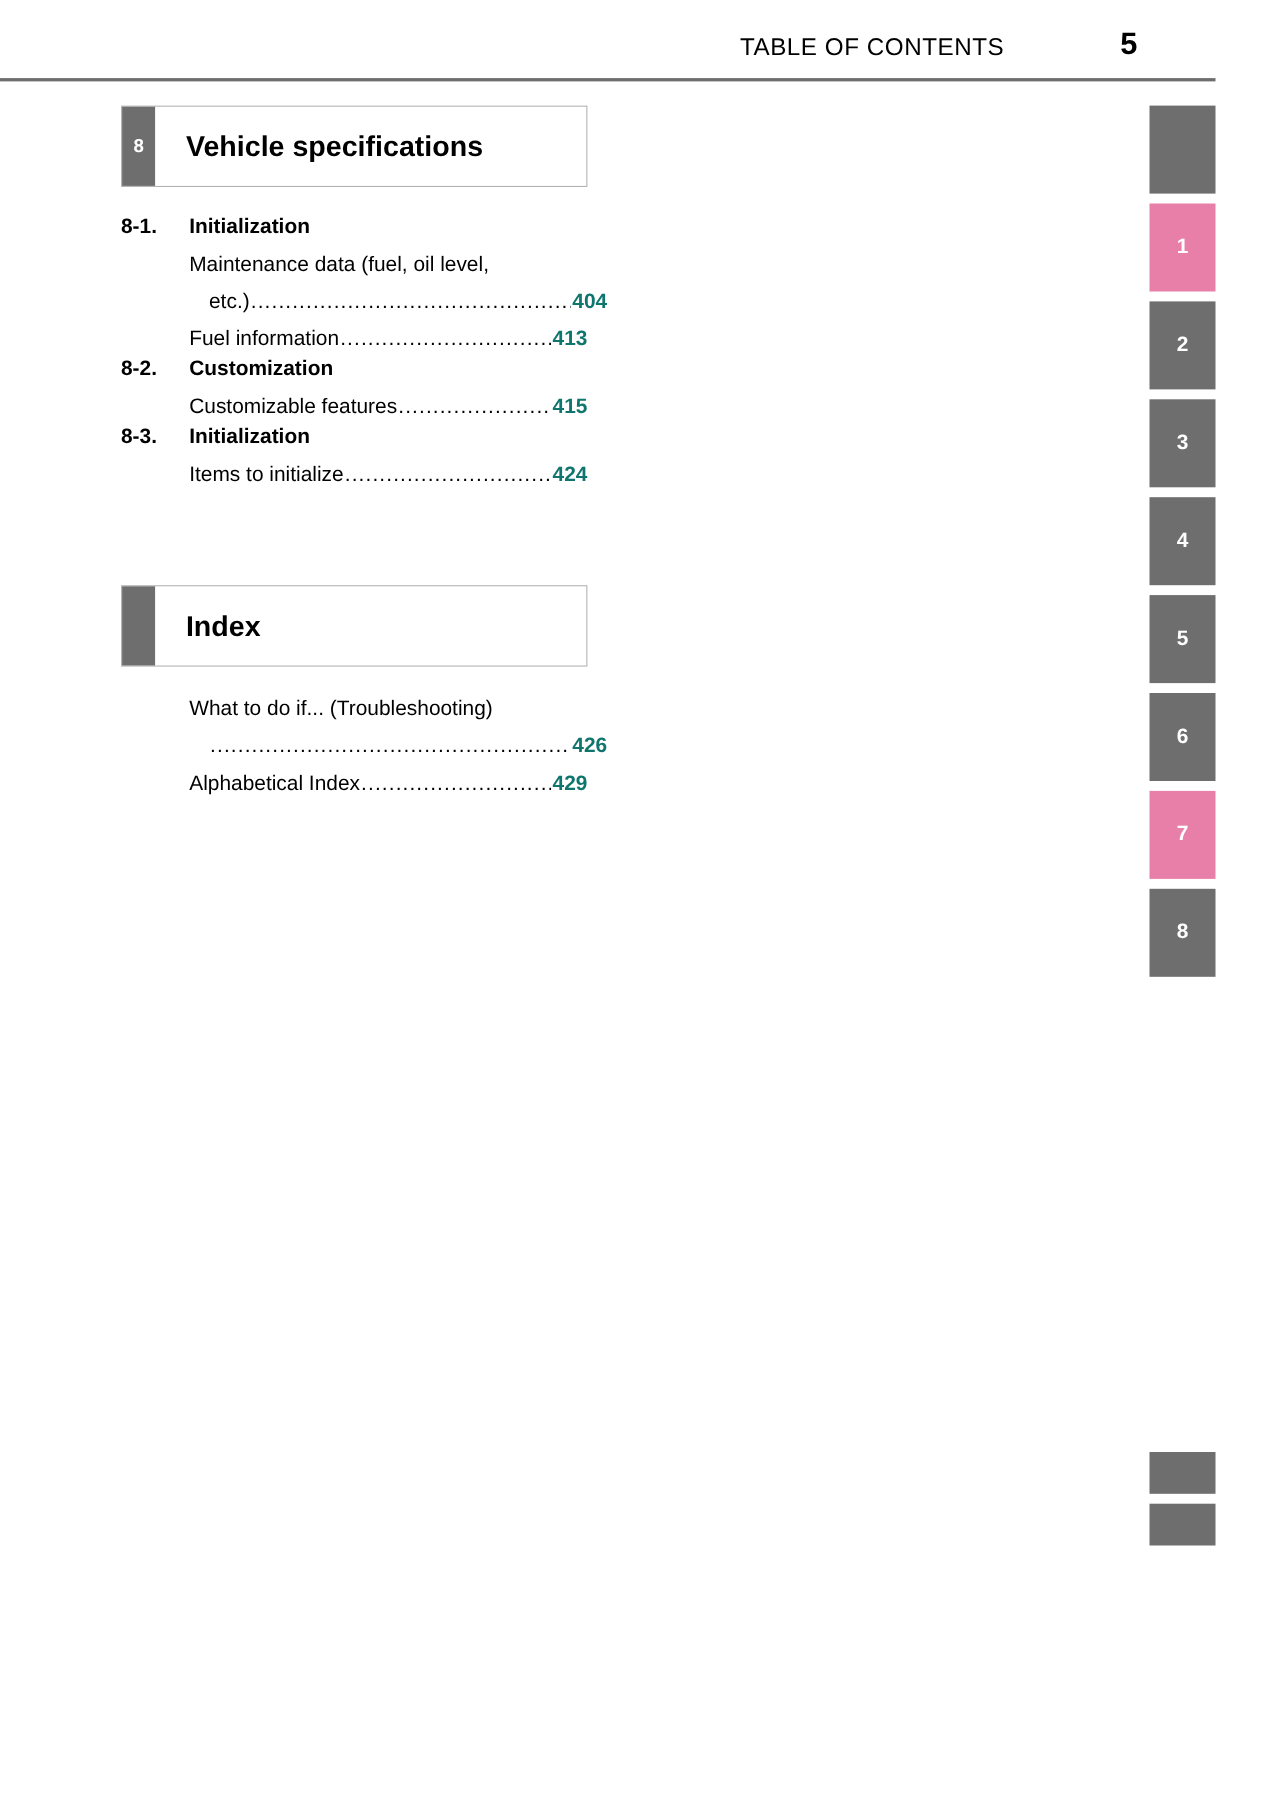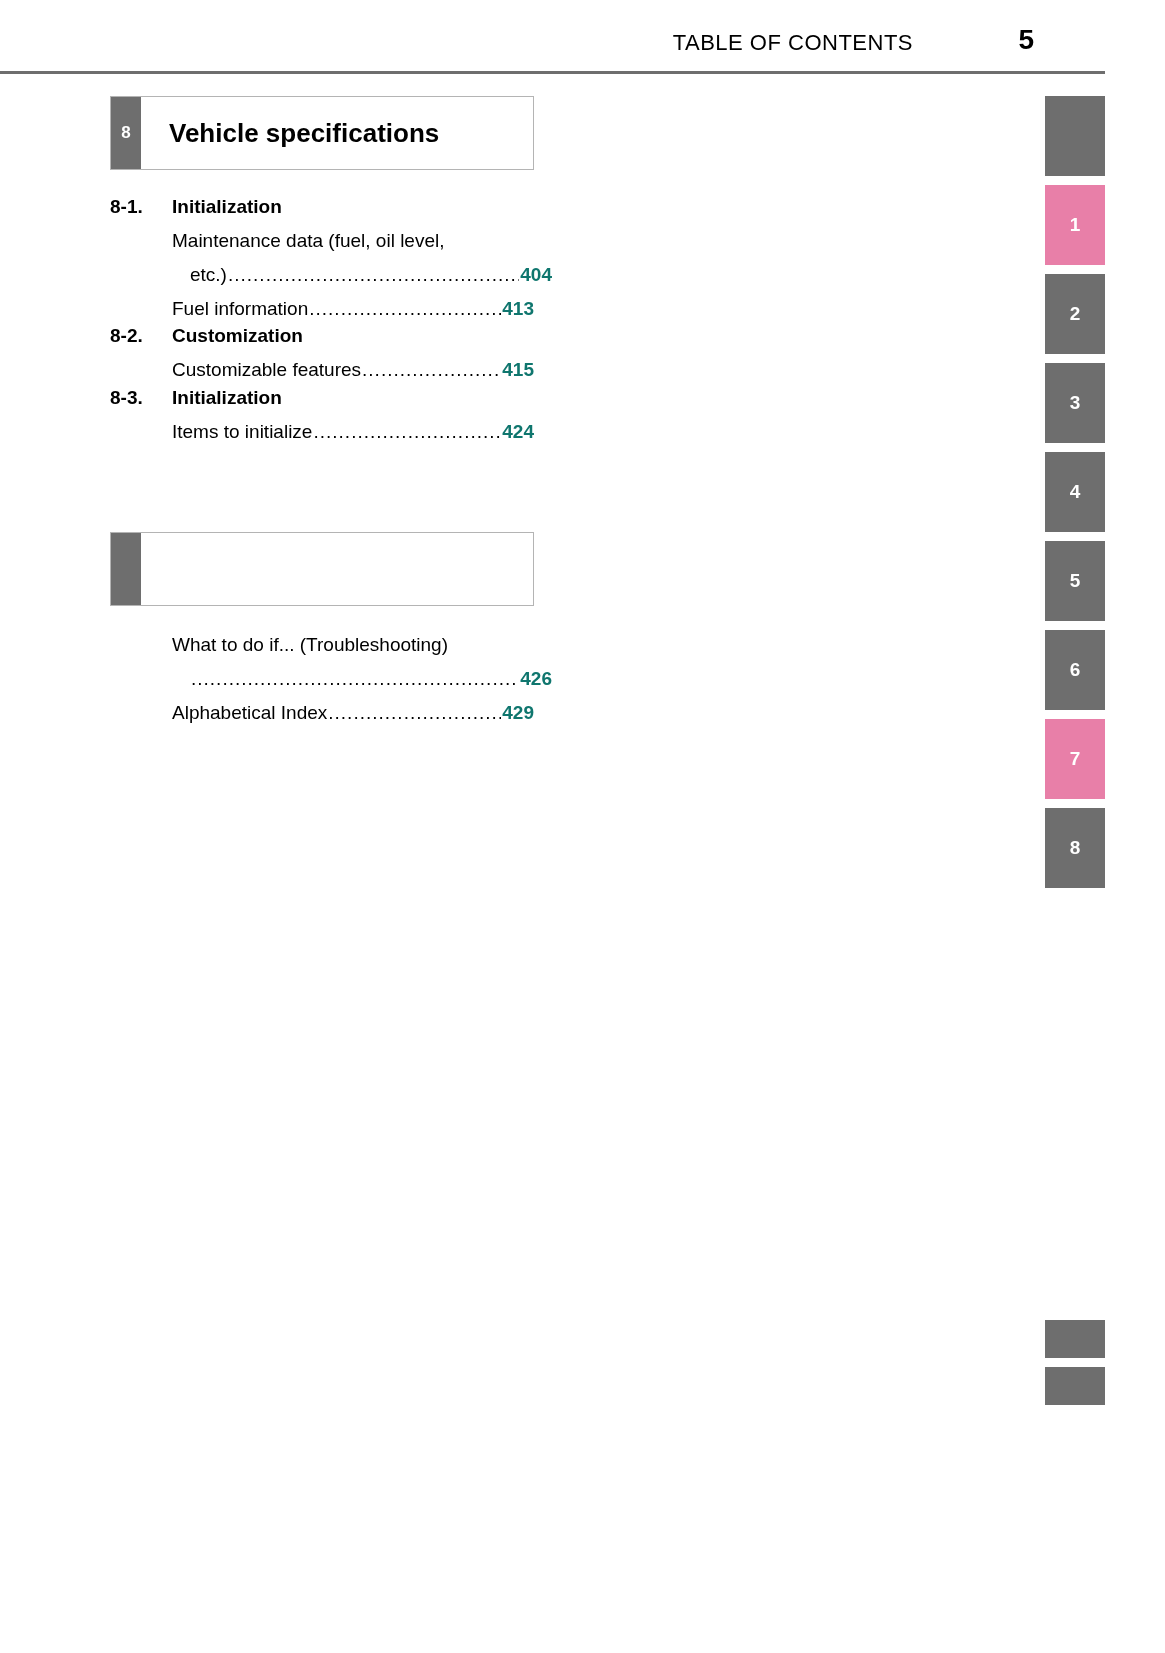--- a/index.html
+++ b/index.html
@@ -234,20 +234,21 @@
     <div class="entry-row">
       <span class="entry-text">Items to initialize</span>
       <span class="entry-dots">...............................................................................................</span>
       <span class="entry-page">424</span>
     </div>
   </div>
 </div>
 
 <div class="chapter-banner" id="banner-index">
   <div class="chapter-num empty"></div>
+  <div class="chapter-title">Index</div>
 </div>
 
 <div class="toc" id="toc-index">
   <div class="entry wrap">
     <div class="entry-row">
       <span class="entry-text">What to do if... (Troubleshooting)</span>
     </div>
     <div class="entry-row second">
       <span class="entry-text"></span>
       <span class="entry-dots">...............................................................................................</span>

